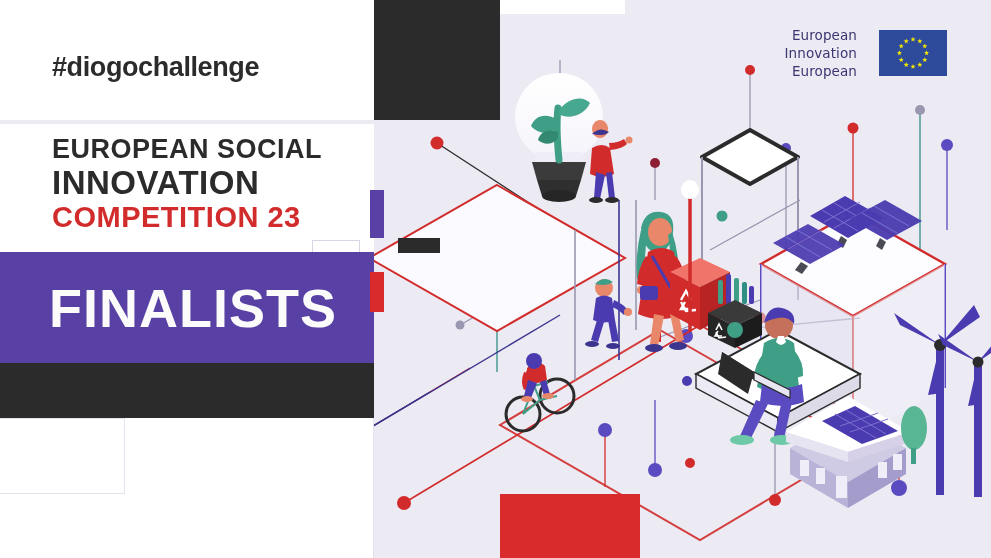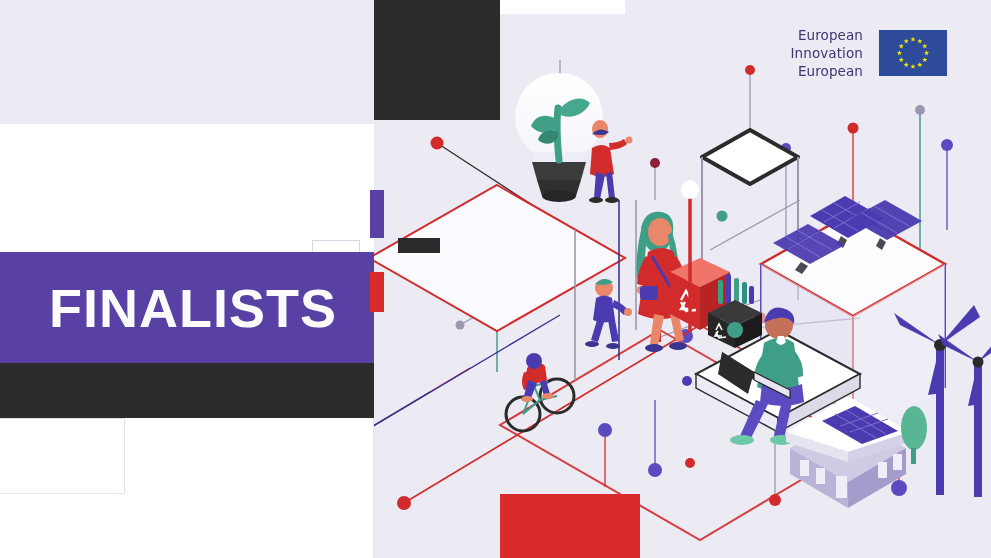--- a/index.html
+++ b/index.html
@@ -53,21 +53,21 @@
     padding-left:12px;
   }
   .subtitle {
     position:absolute; left:0; top:363px; width:374px; height:55px;
     display:flex; align-items:center; justify-content:center;
     color:#ffffff; font-size:20px; font-weight:bold; letter-spacing:0.6px;
     padding-left:12px;
   }
 
   
-  .eic { position:absolute; right:44px; top:26px; display:flex; align-items:center; gap:16px; }
+  .eic { position:absolute; right:44px; top:26px; display:flex; align-items:center; gap:22px; }
   .eic-text {
     text-align:right; color:#3b3570; font-size:13.5px; line-height:1.35;
     font-family:"DejaVu Sans", sans-serif; letter-spacing:0.1px;
   }
   .eic-flag { width:68px; height:46px; background:#2d4b9a; display:block; }
 </style>
 </head>
 <body>
 
 <div id="stage">
@@ -389,22 +389,30 @@
       <circle cx="722" cy="216" r="5.5" fill="#3f9e86"></circle>
       <circle cx="735" cy="330" r="8" fill="#3f9e86"></circle>
       <circle cx="687" cy="381" r="5" fill="#4b3bb0"></circle>
     </g>
   </svg>
 
   <div class="blk blk-dark-top"></div>
   <div class="blk blk-white-strip"></div>
   <div class="blk blk-red-bottom"></div>
 
+  <div class="panel panel-top">
+    <div class="hashtag">#diogochallenge</div>
+  </div>
 
   <div class="panel panel-title"></div>
+  <div class="title-wrap">
+    <div class="t-line t1">EUROPEAN SOCIAL</div>
+    <div class="t-line t2">INNOVATION</div>
+    <div class="t-line t3">COMPETITION 23</div>
+  </div>
 
   <div class="blk blk-purple-bar"></div>
   <div class="blk blk-white-tab"></div>
   <div class="blk blk-dark-bar"></div>
 
   <div class="band-purple"></div>
   <div class="blk blk-red-bar"></div>
   <div class="finalists">FINALISTS</div>
 
   <div class="band-dark"></div>

